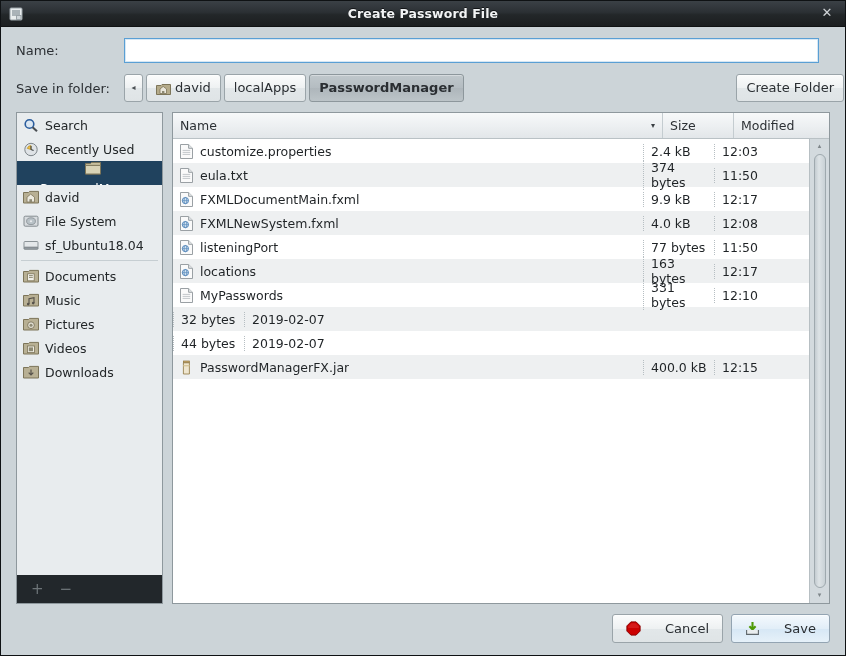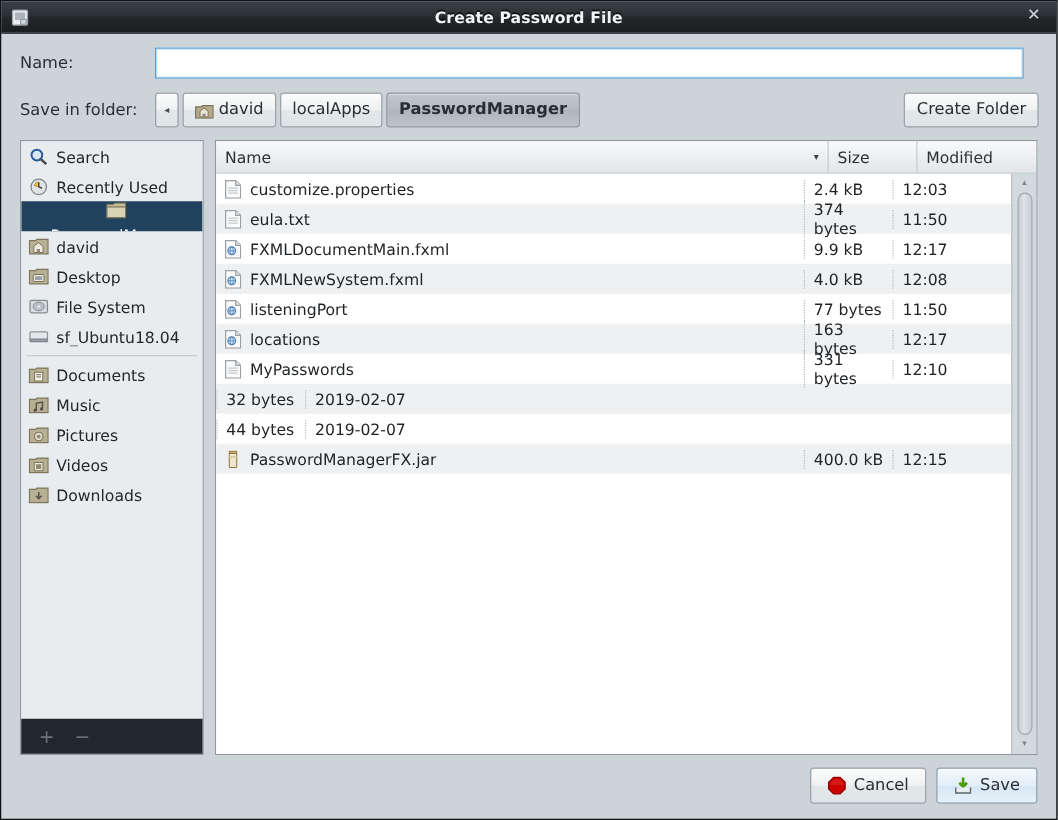--- a/index.html
+++ b/index.html
@@ -63,21 +63,21 @@
     box-shadow: 0 0 0 1px rgba(90,159,212,.25) inset;
     outline: none;
     font-family: "DejaVu Sans", sans-serif; font-size: 13px;
     padding: 0 5px; color: #222;
   }
 
   
   .folder-row {
     flex: 0 0 auto;
     display: flex; align-items: center;
-    padding: 7px 14px 10px 15px;
+    padding: 7px 1px 10px 15px;
   }
   .folder-label { width: 108px; font-size: 13px; color: #2c3034; }
   .crumbs { display: flex; align-items: center; gap: 3px; flex: 1 1 auto; }
   .btn {
     box-sizing: border-box;
     background: linear-gradient(to bottom, #fbfcfc 0%, #eef1f2 50%, #e2e7e9 51%, #dfe4e6 100%);
     border: 1px solid #9aa4a9;
     border-radius: 3px;
     color: #2a2e32;
     font-family: "DejaVu Sans", sans-serif; font-size: 13px;
@@ -201,21 +201,21 @@
     border: 1px solid #9fa9ae;
     box-sizing: border-box;
   }
 
   
   .footer {
     flex: 0 0 auto;
     display: flex; justify-content: flex-end; align-items: center;
     gap: 8px; padding: 10px 15px 12px 15px;
   }
-  .footer .btn { height: 29px; line-height: 27px; display: flex; align-items: center; gap: 6px; padding: 0 13px; justify-content: space-between; }
+  .footer .btn { height: 29px; line-height: 27px; display: flex; align-items: center; gap: 24px; padding: 0 13px; justify-content: space-between; }
   .btn-save {
     background: linear-gradient(to bottom, #f4f9fd 0%, #e2eef8 50%, #d6e7f5 51%, #e6f1f9 100%);
     border-color: #93a4b2;
   }
 
   
   .ico { display: inline-block; flex: 0 0 auto; }
   svg { display: block; }
 </style>
 </head>
@@ -308,30 +308,20 @@
           <span class="ico">
             <svg width="16" height="14" viewBox="0 0 16 14">
               <path d="M0.5 2.5 L5.5 2.5 L6.6 1.4 L15.5 1.4 L15.5 13 L0.5 13 Z" fill="#b8b094" stroke="#7d7559"></path>
               <path d="M4 12 L4 7.2 L7.7 4.1 L11.5 7.2 L11.5 12 Z" fill="#eceadf" stroke="#7d7559" stroke-width="0.8"></path>
               <rect x="6.4" y="9.2" width="2.6" height="2.8" fill="#8d8973"></rect>
             </svg>
           </span>
           <span class="plabel">david</span>
         </div>
 
-        <div class="place">
-          <span class="ico">
-            <svg width="16" height="14" viewBox="0 0 16 14">
-              <path d="M0.5 2.5 L5.5 2.5 L6.6 1.4 L15.5 1.4 L15.5 13 L0.5 13 Z" fill="#b8b094" stroke="#7d7559"></path>
-              <rect x="3.6" y="5.6" width="8.6" height="5.6" rx="0.6" fill="#e8e6dc" stroke="#7d7559" stroke-width="0.8"></rect>
-              <rect x="5" y="7" width="5.8" height="3" fill="#9aa4aa"></rect>
-            </svg>
-          </span>
-          <span class="plabel">Desktop</span>
-        </div>
 
         <div class="place">
           <span class="ico">
             <svg width="16" height="14" viewBox="0 0 16 14">
               <rect x="1" y="2.2" width="14" height="10" rx="1.2" fill="#d8dcdf" stroke="#848c90"></rect>
               <ellipse cx="8" cy="7.2" rx="4.4" ry="3.4" fill="#b9c2c7" stroke="#848c90" stroke-width="0.8"></ellipse>
               <ellipse cx="8" cy="7.2" rx="1.2" ry="1" fill="#e7eaec"></ellipse>
             </svg>
           </span>
           <span class="plabel">File System</span>

